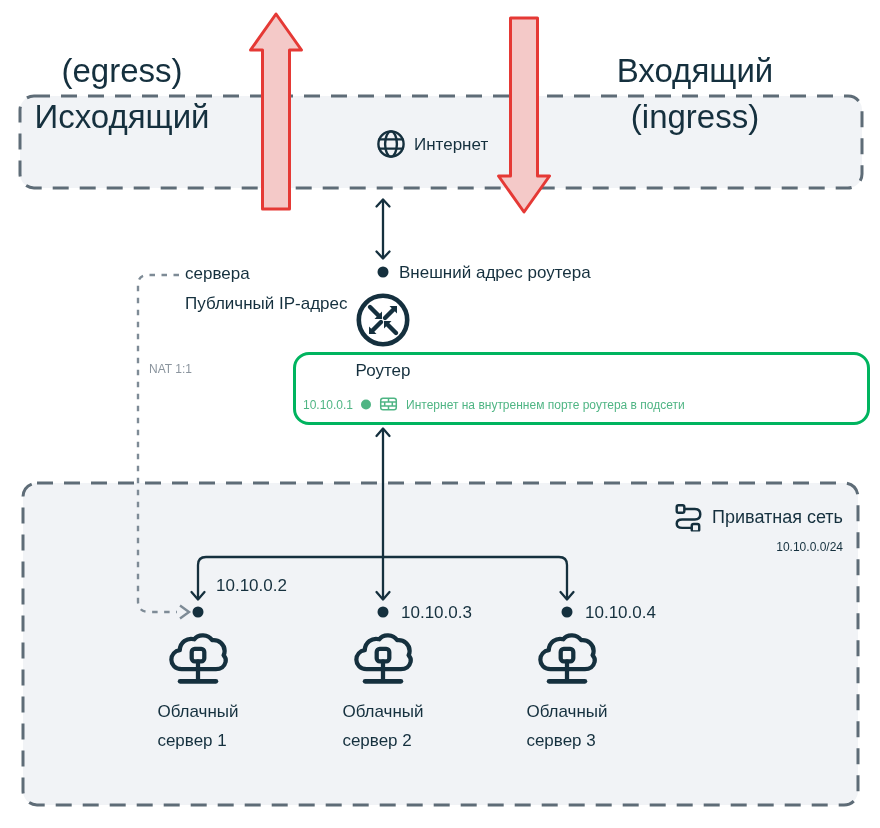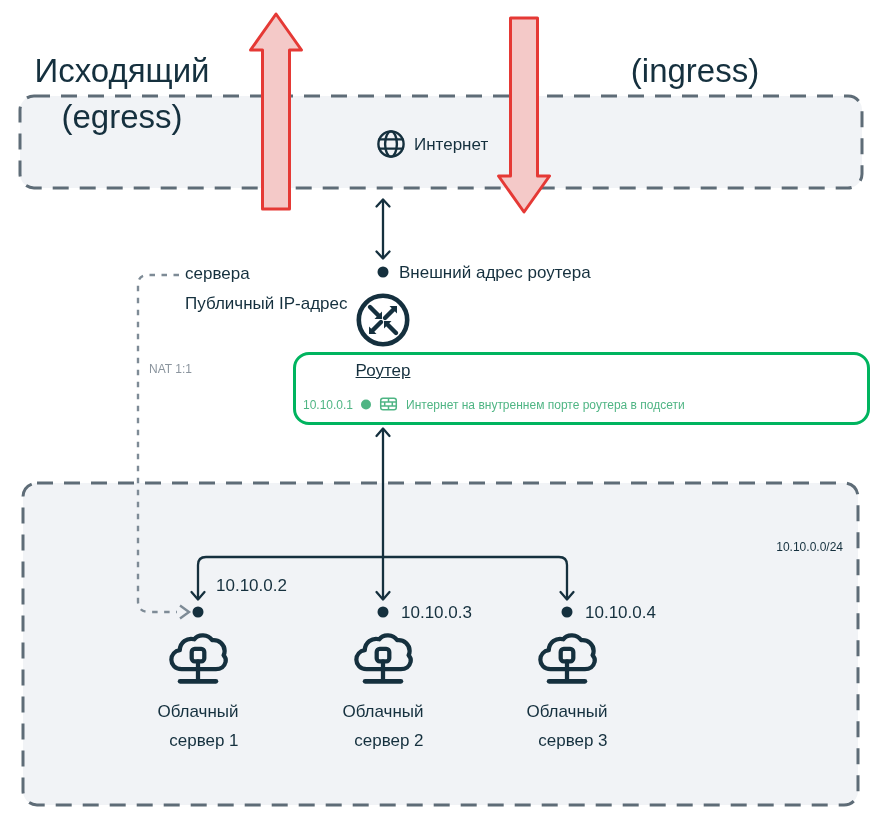--- a/index.html
+++ b/index.html
@@ -9,35 +9,35 @@
     --gray-text:#8b959e; --gray-dash:#7e8b96; --white:#ffffff;
   }
   html,body{margin:0;padding:0;background:#ffffff;}
   #stage{
     position:relative;width:880px;height:828px;overflow:hidden;
     font-family:"Liberation Sans", sans-serif;color:var(--ink);background:#fff;
   }
   #lines{position:absolute;left:0;top:0;width:880px;height:828px;}
   .abs{position:absolute;}
   .cy{transform:translateY(-50%);}
-  .cxy{transform:translate(-50%,-50%);text-decoration:underline;}
+  .cxy{transform:translate(-50%,-50%);}
   .cx{transform:translateX(-50%);}
   .big{font-size:33px;line-height:46px;text-align:center;color:var(--ink);white-space:nowrap;}
   .lbl{font-size:17px;color:var(--ink);white-space:nowrap;}
   .gray{color:var(--gray-text);font-size:12px;}
   .greenline{display:flex;align-items:center;gap:8px;white-space:nowrap;}
   .greenline .ip,.greenline .fwlbl{font-size:12px;color:var(--green-text);}
   .gdot{width:10px;height:10px;border-radius:50%;background:var(--green-text);display:inline-block;}
   .routerbox{
     box-sizing:border-box;background:var(--white);
     border:3.5px solid var(--green);border-radius:16px;
   }
   .pnl-row{display:flex;align-items:center;gap:9px;justify-content:flex-end;font-size:18px;color:var(--ink);white-space:nowrap;}
   .cidr{font-size:12px;color:var(--ink);text-align:right;white-space:nowrap;}
-  .srvlbl{font-size:17px;line-height:29px;text-align:right;color:var(--ink);white-space:nowrap;}
+  .srvlbl{font-size:17px;line-height:29px;text-align:left;color:var(--ink);white-space:nowrap;}
   .publine{font-size:17px;line-height:30px;color:var(--ink);white-space:nowrap;}
   svg{display:block;}
 </style>
 </head>
 <body>
 
 <div id="stage">
 
   <svg id="lines" viewBox="0 0 880 828">
 
@@ -70,24 +70,25 @@
       <path d="M 191.5 592 L 198 599.5 L 204.5 592"></path>
       <path d="M 376.5 592 L 383 599.5 L 389.5 592"></path>
       <path d="M 560.5 592 L 567 599.5 L 573.5 592"></path>
     </g>
     <circle cx="198" cy="612" r="5.5" style="fill:var(--ink)"></circle>
     <circle cx="383" cy="612" r="5.5" style="fill:var(--ink)"></circle>
     <circle cx="567" cy="612" r="5.5" style="fill:var(--ink)"></circle>
   </svg>
 
   <div class="abs big cx" style="left:122px;top:48px">
+    <div>(egress)</div>
     <div>Исходящий</div>
-    <div>(egress)</div>
   </div>
   <div class="abs big cx" style="left:695px;top:48px">
+    <div>Входящий</div>
     <div>(ingress)</div>
   </div>
 
   <span class="abs" style="left:375px;top:128px">
     <svg width="32" height="32" viewBox="0 0 32 32" style="stroke:var(--ink);fill:none;stroke-width:2.4;stroke-linecap:round">
       <circle cx="16" cy="16" r="12.6"></circle>
       <ellipse cx="16" cy="16" rx="5.9" ry="12.6"></ellipse>
       <line x1="4.4" y1="11.4" x2="27.6" y2="11.4"></line>
       <line x1="4.4" y1="20.6" x2="27.6" y2="20.6"></line>
     </svg>
@@ -129,20 +130,30 @@
         <line x1="1.8" y1="12" x2="18.2" y2="12"></line>
         <line x1="10" y1="4" x2="10" y2="8"></line>
         <line x1="6" y1="8" x2="6" y2="12"></line>
         <line x1="14" y1="8" x2="14" y2="12"></line>
         <line x1="10" y1="12" x2="10" y2="16"></line>
       </svg>
     </span>
     <span class="fwlbl">Интернет на внутреннем порте роутера в подсети</span>
   </div>
 
+  <div class="abs pnl-row cy" style="right:37px;top:517px">
+    <span style="display:inline-flex">
+      <svg width="29" height="29" viewBox="0 0 32 32" style="stroke:var(--ink);fill:none;stroke-width:2.7;stroke-linejoin:round">
+        <rect x="3" y="3" width="8.4" height="8.4" rx="2"></rect>
+        <path d="M 11.4 7.2 H 23 Q 29 7.2 29 13 Q 29 18.8 23 18.8 H 9 Q 3 18.8 3 23.4 Q 3 28 9 28 H 19.6"></path>
+        <rect x="19.6" y="23.8" width="8.2" height="8.2" rx="2"></rect>
+      </svg>
+    </span>
+    <span>Приватная сеть</span>
+  </div>
   <div class="abs cidr cy" style="right:37px;top:547px">10.10.0.0/24</div>
 
   <div class="abs lbl cy" style="left:216px;top:586px">10.10.0.2</div>
   <div class="abs lbl cy" style="left:401px;top:613px">10.10.0.3</div>
   <div class="abs lbl cy" style="left:585px;top:613px">10.10.0.4</div>
 
   <span class="abs" style="left:167px;top:629px">
     <svg width="62" height="62" viewBox="0 0 64 64" style="stroke:var(--ink);fill:none;stroke-width:4.4;stroke-linecap:round;stroke-linejoin:round">
       <path d="M 15 41.5 C 8 41.5 4.5 36.3 4.5 31.8 C 4.5 26.6 8.2 22.7 13.2 21.9 C 13.4 13.6 20.8 8.6 28.2 10.6 C 32.2 4.7 42.6 5.2 46.6 11.6 C 53.6 10.7 59.5 16.1 59.5 22.6 C 59.5 24.2 59.2 25.7 58.4 27.2 C 60.4 29.2 61 31.6 60.5 34 C 59.5 38.6 55.5 41.5 50.5 41.5 Z"></path>
       <rect x="25.5" y="20.5" width="13" height="13" rx="3.2"></rect>

